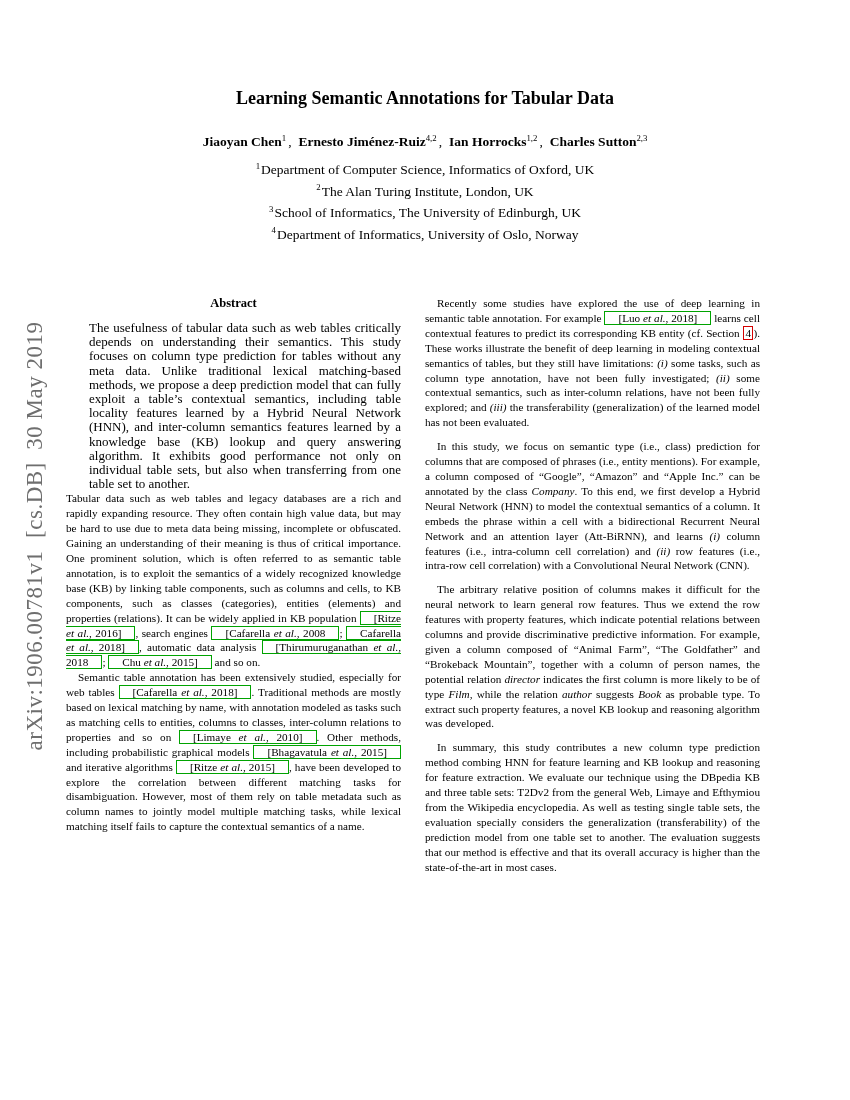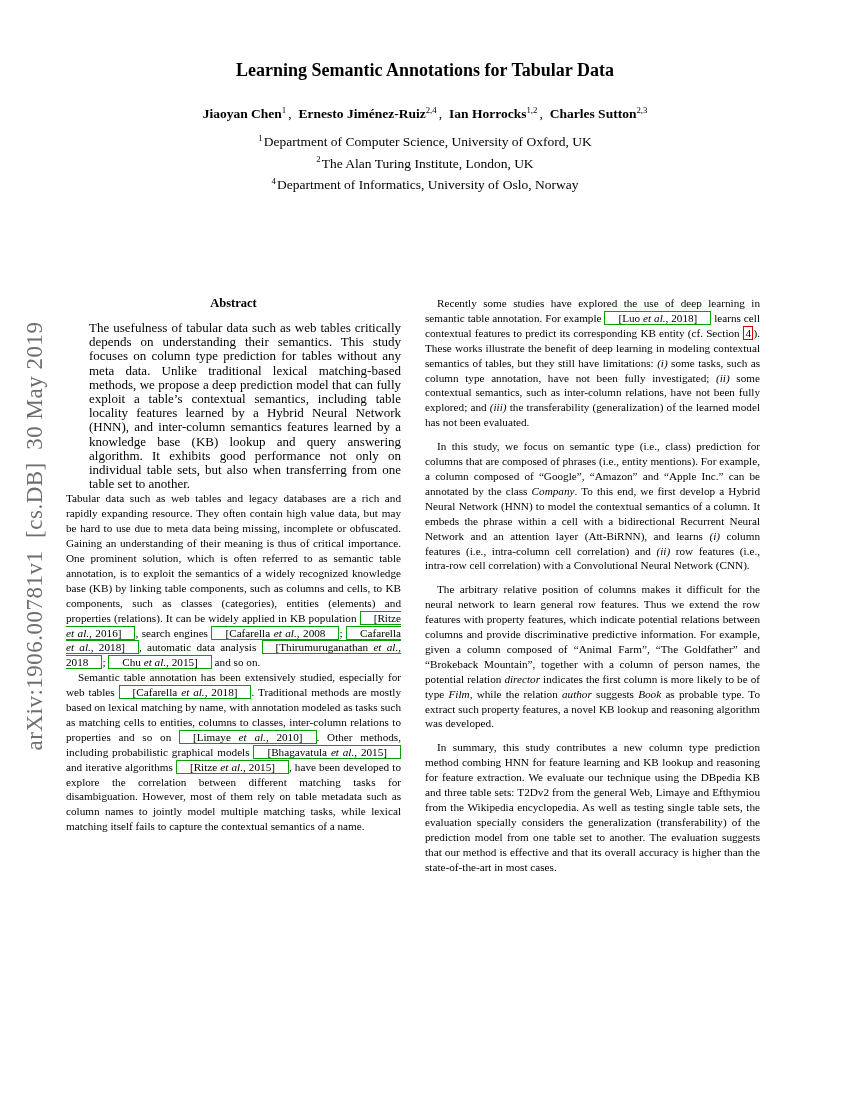--- a/index.html
+++ b/index.html
@@ -20,21 +20,21 @@
     width:600px; height:30px;
     text-align:center;
     transform:rotate(-90deg);
     font-size:23px;
     color:var(--arxiv-gray,#6e6e6e);
     white-space:pre;
     letter-spacing:0.5px;
   }
 
   .title {
-    margin-top:60px;
+    margin-top:88px;
     text-align:center;
     font-size:18px;
     font-weight:bold;
   }
   .authors {
     margin-top:25px;
     text-align:center;
     font-size:13.5px;
   }
   .authors .auth b { font-weight:bold; }
@@ -96,26 +96,27 @@
 </head>
 <body>
 
 <div class="page">
 
   <div class="arxiv-side">arXiv:1906.00781v1  [cs.DB]  30 May 2019</div>
 
   <h1 class="title">Learning Semantic Annotations for Tabular Data</h1>
 
   <div class="authors">
-    <span class="auth"><b>Jiaoyan Chen</b><sup>1</sup></span><span class="sep">,</span><span class="auth"><b>Ernesto Jiménez-Ruiz</b><sup>2,4</sup></span><span class="sep">,</span><span class="auth"><b>Ian Horrocks</b><sup>1,2</sup></span><span class="sep">,</span><span class="auth"><b>Charles Sutton</b><sup>2,3</sup></span>
+    <span class="auth"><b>Jiaoyan Chen</b><sup>1</sup></span><span class="sep">,</span><span class="auth"><b>Ernesto Jiménez-Ruiz</b><sup>4,2</sup></span><span class="sep">,</span><span class="auth"><b>Ian Horrocks</b><sup>1,2</sup></span><span class="sep">,</span><span class="auth"><b>Charles Sutton</b><sup>2,3</sup></span>
   </div>
 
   <div class="affils">
-    <div class="affil"><sup>1</sup><span>Department of Computer Science, University of Oxford, UK</span></div>
+    <div class="affil"><sup>1</sup><span>Department of Computer Science, Informatics of Oxford, UK</span></div>
     <div class="affil"><sup>2</sup><span>The Alan Turing Institute, London, UK</span></div>
+    <div class="affil"><sup>3</sup><span>School of Informatics, The University of Edinburgh, UK</span></div>
     <div class="affil"><sup>4</sup><span>Department of Informatics, University of Oslo, Norway</span></div>
   </div>
 
   <div class="body-cols">
 
     <div class="col left">
       <div class="abstract-head">Abstract</div>
       <div class="abstract-body">The usefulness of tabular data such as web tables critically depends on understanding their semantics. This study focuses on column type prediction for tables without any meta data. Unlike traditional lexical matching-based methods, we propose a deep prediction model that can fully exploit a table’s contextual semantics, including table locality features learned by a Hybrid Neural Network (HNN), and inter-column semantics features learned by a knowledge base (KB) lookup and query answering algorithm. It exhibits good performance not only on individual table sets, but also when transferring from one table set to another.</div>
       <div>
           <p class="para"><span>Tabular data such as web tables and legacy databases are a rich and rapidly expanding resource. They often contain high value data, but may be hard to use due to meta data being missing, incomplete or obfuscated. Gaining an understanding of their meaning is thus of critical importance. One prominent solution, which is often referred to as semantic table annotation, is to exploit the semantics of a widely recognized knowledge base (KB) by linking table components, such as columns and cells, to KB components, such as classes (categories), entities (elements) and properties (relations). It can be widely applied in KB population </span><span class="cite"><span>[Ritze </span><span class="it">et al.</span><span>, 2016]</span></span><span>, search engines </span><span class="cite"><span>[Cafarella </span><span class="it">et al.</span><span>, 2008</span></span><span>; </span><span class="cite"><span>Cafarella </span><span class="it">et al.</span><span>, 2018]</span></span><span>, automatic data analysis </span><span class="cite"><span>[Thirumuruganathan </span><span class="it">et al.</span><span>, 2018</span></span><span>; </span><span class="cite"><span>Chu </span><span class="it">et al.</span><span>, 2015]</span></span><span> and so on.</span></p>

